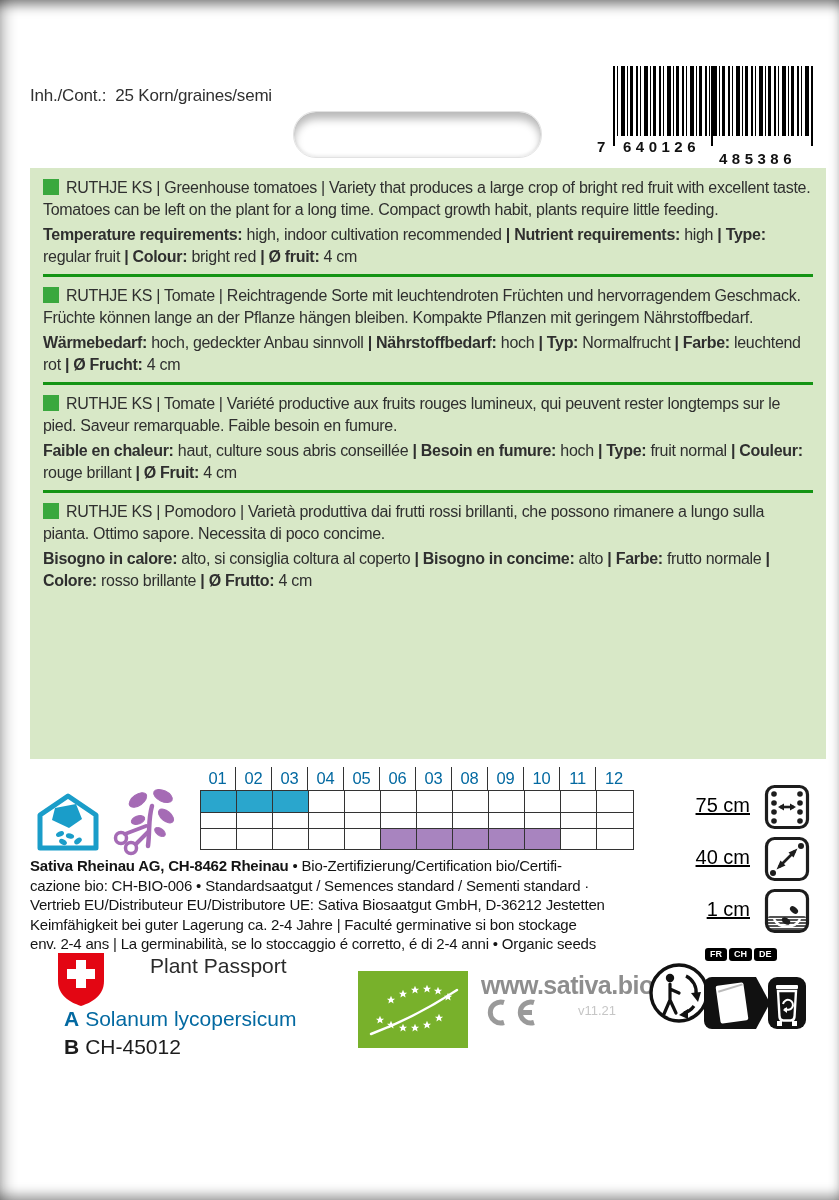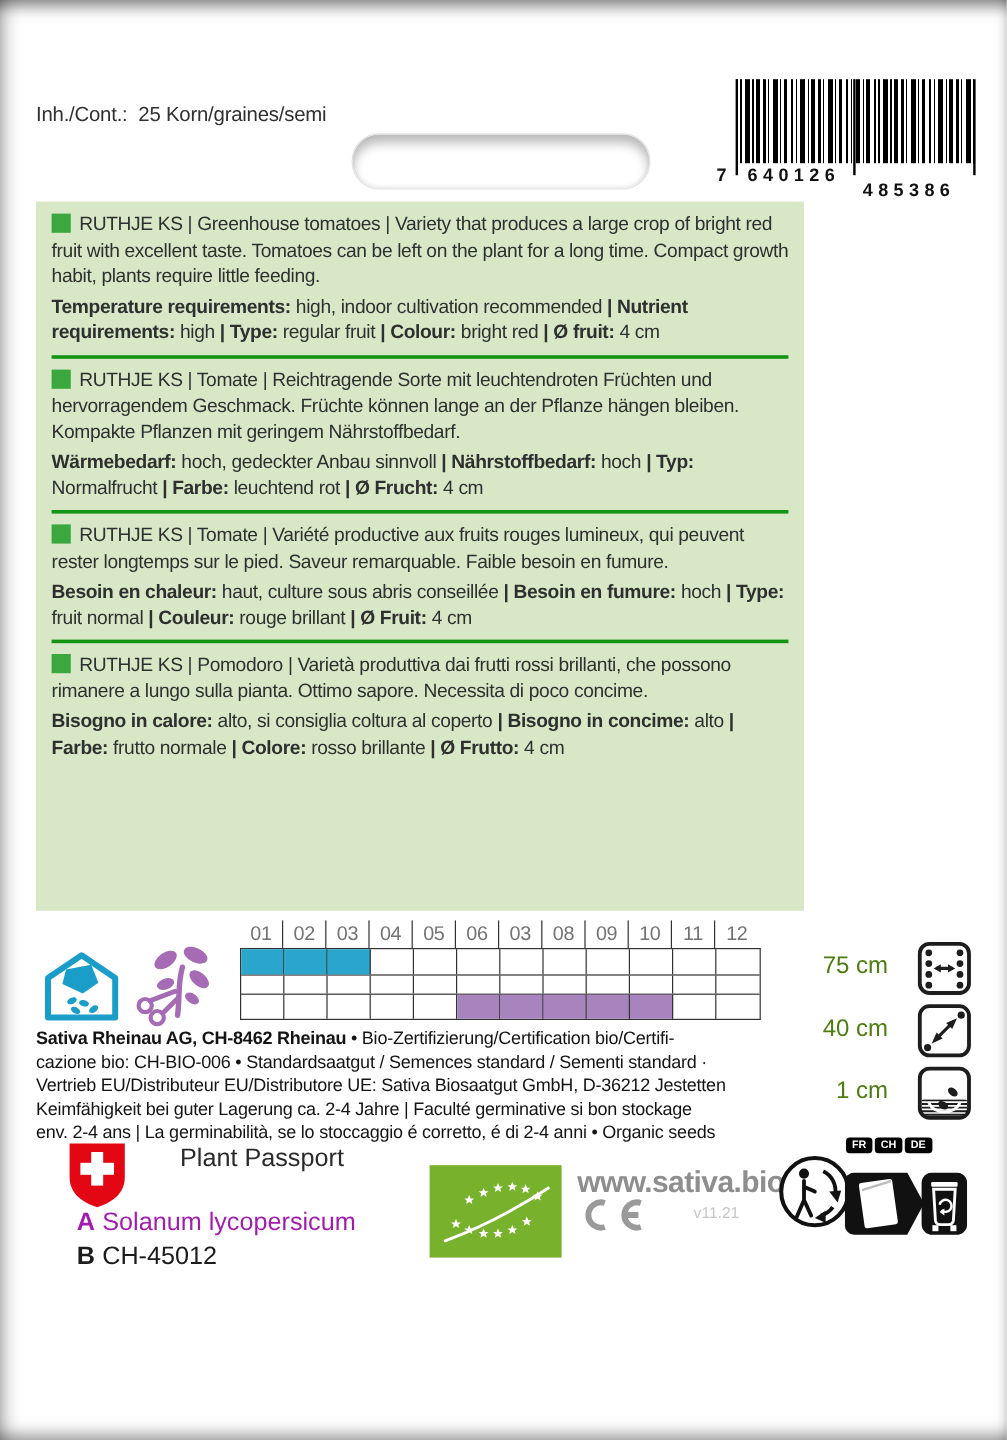--- a/index.html
+++ b/index.html
@@ -20,51 +20,51 @@
   .barcode{position:absolute;left:597px;top:64px;width:218px;height:96px;}
   .bars{position:absolute;left:16px;top:2px;right:2px;height:70px;
     background:repeating-linear-gradient(90deg,#000 0 2px,#fff 2px 4px,#000 4px 5px,#fff 5px 8px,#000 8px 12px,#fff 12px 14px,#000 14px 15px,#fff 15px 17px,#000 17px 20px,#fff 20px 23px);}
   .guard{position:absolute;top:2px;width:2px;height:80px;background:#000;}
   .g1{left:16px}.g2{left:114px}.g3{left:214px}
   .barcode-digits{position:absolute;left:0;top:74px;width:100%;height:20px;font-size:15px;font-weight:bold;color:#111;}
   .bd-prefix{position:absolute;left:0px;top:0;}
   .bd-g1{position:absolute;left:26px;top:0;letter-spacing:4.5px;text-align:center;}
   .bd-g2{position:absolute;left:122px;top:0;letter-spacing:4.5px;margin-top:12px;}
   
-  .green-block{position:absolute;left:30px;top:168px;width:640px;height:591px;background:#d8e8c7;
+  .green-block{position:absolute;left:30px;top:168px;width:796px;height:591px;background:#d8e8c7;
     box-sizing:border-box;padding:9px 13px;font-size:16px;line-height:21.5px;color:#2f2f2f;letter-spacing:-.3px;}
   .lang-section p{margin:0 0 4px 0;}
   .lang-section .specs{margin-bottom:0;}
   .sq{display:inline-block;width:16px;height:16px;background:#3aa83e;margin-right:7px;vertical-align:-2px;}
   .divider{height:3px;background:#149414;margin:7px 0 8px 0;}
   
   .cal-icon{position:absolute;}
   
   .cal-table{position:absolute;left:200px;top:767px;}
   .cal-hrow{display:flex;}
   .cal-hcell{width:36px;height:23px;box-sizing:border-box;border-right:1.5px solid #333;
-    font-size:16.5px;color:#737373;text-align:center;line-height:23px;letter-spacing:-.3px;}
+    font-size:16.5px;color:#0369a1;text-align:center;line-height:23px;letter-spacing:-.3px;}
   .cal-hcell:last-child{border-right:none;}
   .cal-body{border:1.5px solid #333;}
   .cal-row{display:flex;}
   .cal-row + .cal-row{border-top:1.5px solid #333;}
   .cal-cell{width:36px;box-sizing:border-box;border-right:1.5px solid #333;}
   .cal-cell:last-child{border-right:none;}
   .r0 .cal-cell{height:21px;} .r1 .cal-cell{height:15px;} .r2 .cal-cell{height:20px;}
   
   .space-row{position:absolute;left:690px;width:124px;height:46px;}
-  .space-label{position:absolute;right:74px;top:10px;font-size:20px;color:#4d7c0f;white-space:nowrap;}
+  .space-label{position:absolute;right:64px;top:10px;font-size:20px;color:#000000;white-space:nowrap;text-decoration:underline;}
   .space-icon{position:absolute;right:4px;top:0;}
   
   .company{position:absolute;left:30px;top:856px;width:625px;font-size:15px;line-height:19.5px;color:#141414;letter-spacing:-.2px;}
   .company div{white-space:nowrap;}
   
   .swiss-shield{position:absolute;left:56px;top:951px;}
   .plant-passport{position:absolute;left:150px;top:954px;font-size:21px;color:#2a2a2a;}
-  .pp-a{position:absolute;left:64px;top:1007px;font-size:21px;color:#a21caf;}
+  .pp-a{position:absolute;left:64px;top:1007px;font-size:21px;color:#0369a1;}
   .pp-b{position:absolute;left:64px;top:1035px;font-size:21px;color:#1c1c1c;}
   .pp-a b,.pp-b b{margin-right:6px;}
   
   .eu-logo{position:absolute;left:358px;top:971px;width:110px;height:77px;background:#78b12b;}
   .website{position:absolute;left:481px;top:971px;font-size:25px;font-weight:bold;color:#8e8e8e;letter-spacing:-.5px;}
   .ce-mark{position:absolute;left:481px;top:999px;}
   .version{position:absolute;left:578px;top:1003px;font-size:13px;color:#c6c6c6;}
   .triman{position:absolute;left:648px;top:962px;}
   .sorting{position:absolute;left:704px;top:948px;width:104px;}
   .sort-tabs{display:flex;gap:2px;margin-left:1px;margin-bottom:16px;}
@@ -99,21 +99,21 @@
         <p class="specs"><b>Temperature requirements:</b> high, indoor cultivation recommended<b> | </b><b>Nutrient requirements:</b> high<b> | </b><b>Type:</b> regular fruit<b> | </b><b>Colour:</b> bright red<b> | </b><b>Ø fruit:</b> 4 cm</p>
       </div>
       <div class="divider"></div>
       <div class="lang-section">
         <p><span class="sq" style="background: rgb(58, 168, 62);"></span>RUTHJE KS | Tomate | Reichtragende Sorte mit leuchtendroten Früchten und hervorragendem Geschmack. Früchte können lange an der Pflanze hängen bleiben. Kompakte Pflanzen mit geringem Nährstoffbedarf.</p>
         <p class="specs"><b>Wärmebedarf:</b> hoch, gedeckter Anbau sinnvoll<b> | </b><b>Nährstoffbedarf:</b> hoch<b> | </b><b>Typ:</b> Normalfrucht<b> | </b><b>Farbe:</b> leuchtend rot<b> | </b><b>Ø Frucht:</b> 4 cm</p>
       </div>
       <div class="divider"></div>
       <div class="lang-section">
         <p><span class="sq" style="background: rgb(58, 168, 62);"></span>RUTHJE KS | Tomate | Variété productive aux fruits rouges lumineux, qui peuvent rester longtemps sur le pied. Saveur remarquable. Faible besoin en fumure.</p>
-        <p class="specs"><b>Besoin en chaleur:</b> haut, culture sous abris conseillée<b> | </b><b>Besoin en fumure:</b> hoch<b> | </b><b>Type:</b> fruit normal<b> | </b><b>Couleur:</b> rouge brillant<b> | </b><b>Ø Fruit:</b> 4 cm</p>
+        <p class="specs"><b>Faible en chaleur:</b> haut, culture sous abris conseillée<b> | </b><b>Besoin en fumure:</b> hoch<b> | </b><b>Type:</b> fruit normal<b> | </b><b>Couleur:</b> rouge brillant<b> | </b><b>Ø Fruit:</b> 4 cm</p>
       </div>
       <div class="divider"></div>
       <div class="lang-section">
         <p><span class="sq" style="background: rgb(58, 168, 62);"></span>RUTHJE KS | Pomodoro | Varietà produttiva dai frutti rossi brillanti, che possono rimanere a lungo sulla pianta. Ottimo sapore. Necessita di poco concime.</p>
         <p class="specs"><b>Bisogno in calore:</b> alto, si consiglia coltura al coperto<b> | </b><b>Bisogno in concime:</b> alto<b> | </b><b>Farbe:</b> frutto normale<b> | </b><b>Colore:</b> rosso brillante<b> | </b><b>Ø Frutto:</b> 4 cm</p>
       </div>
     </div>
 
   <div class="cal-icon" style="left:36px;top:792px;">
     <svg width="64" height="60" viewBox="0 0 64 60">

